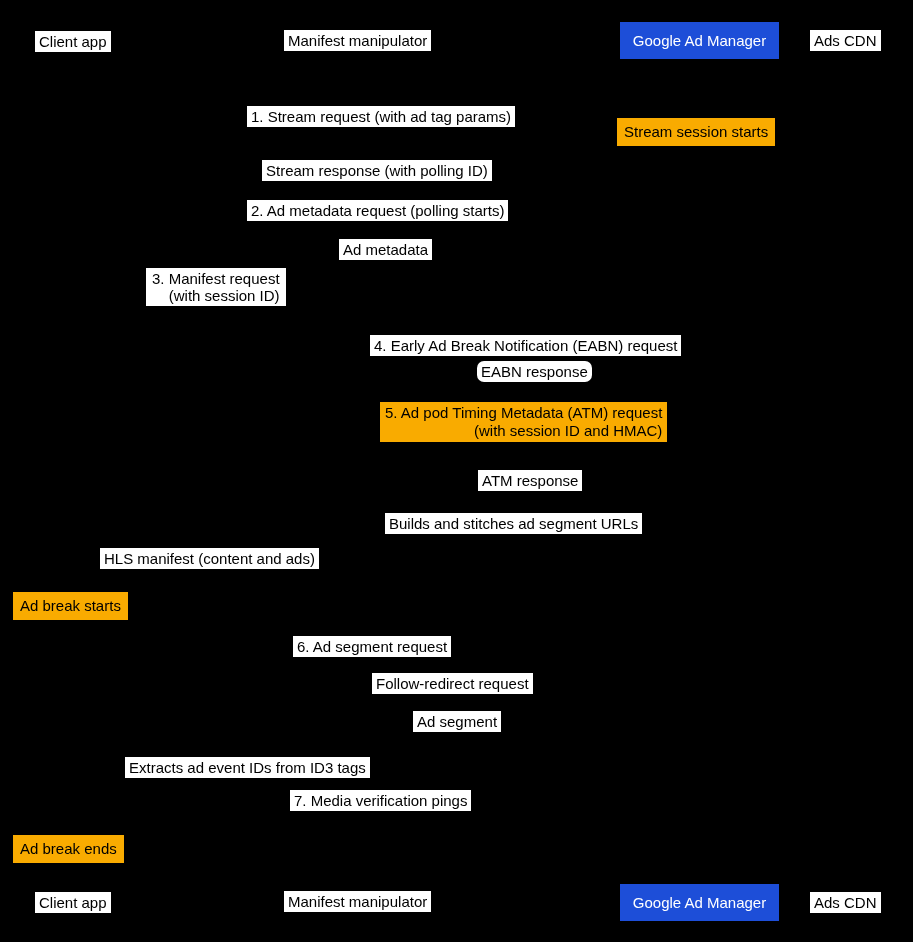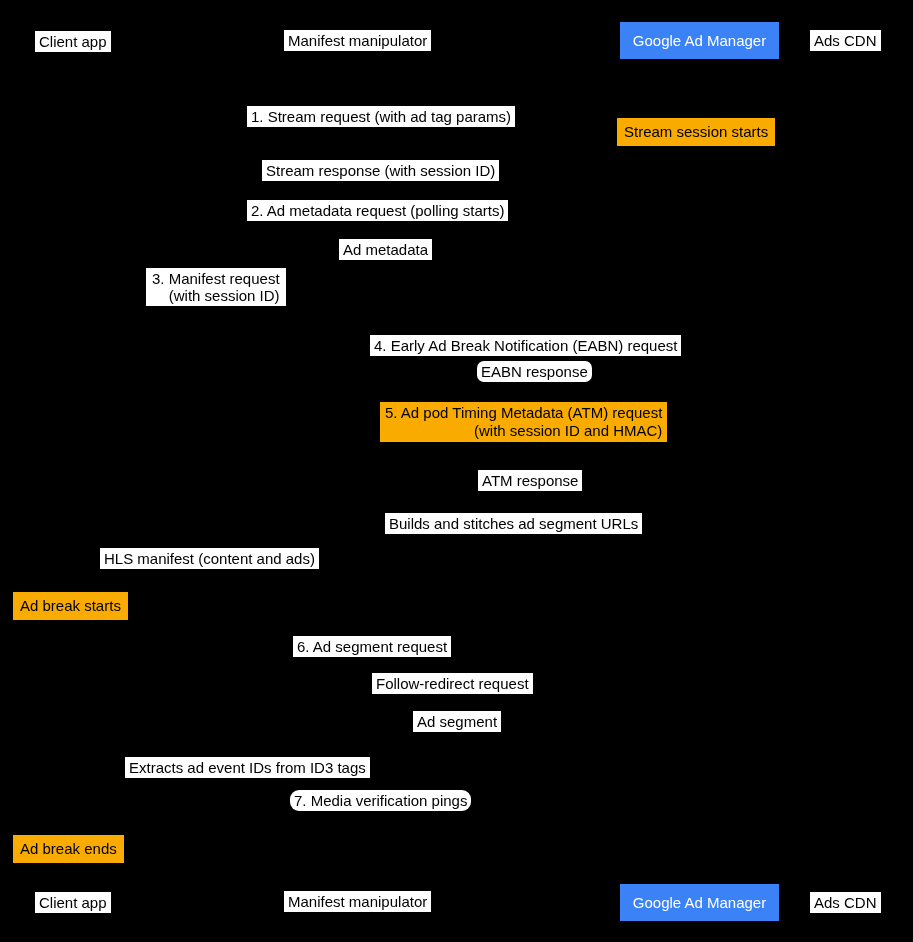--- a/index.html
+++ b/index.html
@@ -34,21 +34,21 @@
     background: #f9ab00;
     padding: 5px 7px;
     line-height: 18px;
   }
   .note.multiline {
     padding: 2px 5px;
     line-height: 18px;
   }
   .actor-blue {
     position: absolute;
-    background: #3b82f6;
+    background: #1d4ed8;
     color: #ffffff;
     font-size: 15px;
     width: 159px;
     height: 37px;
     display: flex;
     align-items: center;
     justify-content: center;
     white-space: nowrap;
   }
 </style>
@@ -59,21 +59,21 @@
 
   <div class="lbl" style="left:35px; top:31px;">Client app</div>
   <div class="lbl" style="left:284px; top:30px;">Manifest manipulator</div>
   <div class="actor-blue" style="left:620px; top:22px;">Google Ad Manager</div>
   <div class="lbl" style="left:810px; top:30px;">Ads CDN</div>
 
   <div class="lbl" style="left:247px; top:75px;margin-top:31px;">1. Stream request (with ad tag params)</div>
 
   <div class="lbl note" style="left:617px; top:118px;">Stream session starts</div>
 
-  <div class="lbl" style="left:262px; top:160px;">Stream response (with session ID)</div>
+  <div class="lbl" style="left:262px; top:160px;">Stream response (with polling ID)</div>
 
   <div class="lbl" style="left:247px; top:200px;">2. Ad metadata request (polling starts)</div>
 
   <div class="lbl" style="left:339px; top:239px;">Ad metadata</div>
 
   <div class="lbl multiline" style="left:146px; top:268px;">
     <span>3. Manifest request</span>
     <span>(with session ID)</span>
   </div>
 
@@ -95,21 +95,21 @@
   <div class="lbl note" style="left:13px; top:592px;">Ad break starts</div>
 
   <div class="lbl" style="left:293px; top:636px;">6. Ad segment request</div>
 
   <div class="lbl" style="left:372px; top:673px;">Follow-redirect request</div>
 
   <div class="lbl" style="left:413px; top:711px;">Ad segment</div>
 
   <div class="lbl" style="left:93px; top:757px;margin-left:32px;">Extracts ad event IDs from ID3 tags</div>
 
-  <div class="lbl" style="left:290px; top:790px;border-radius:9px;">7. Media verification pings</div>
+  <div class="lbl" style="left:290px; top:790px;">7. Media verification pings</div>
 
   <div class="lbl note" style="left:13px; top:835px;">Ad break ends</div>
 
   <div class="lbl" style="left:35px; top:892px;">Client app</div>
   <div class="lbl" style="left:284px; top:891px;">Manifest manipulator</div>
   <div class="actor-blue" style="left:620px; top:884px;">Google Ad Manager</div>
   <div class="lbl" style="left:810px; top:892px;">Ads CDN</div>
 
 </div>
 

